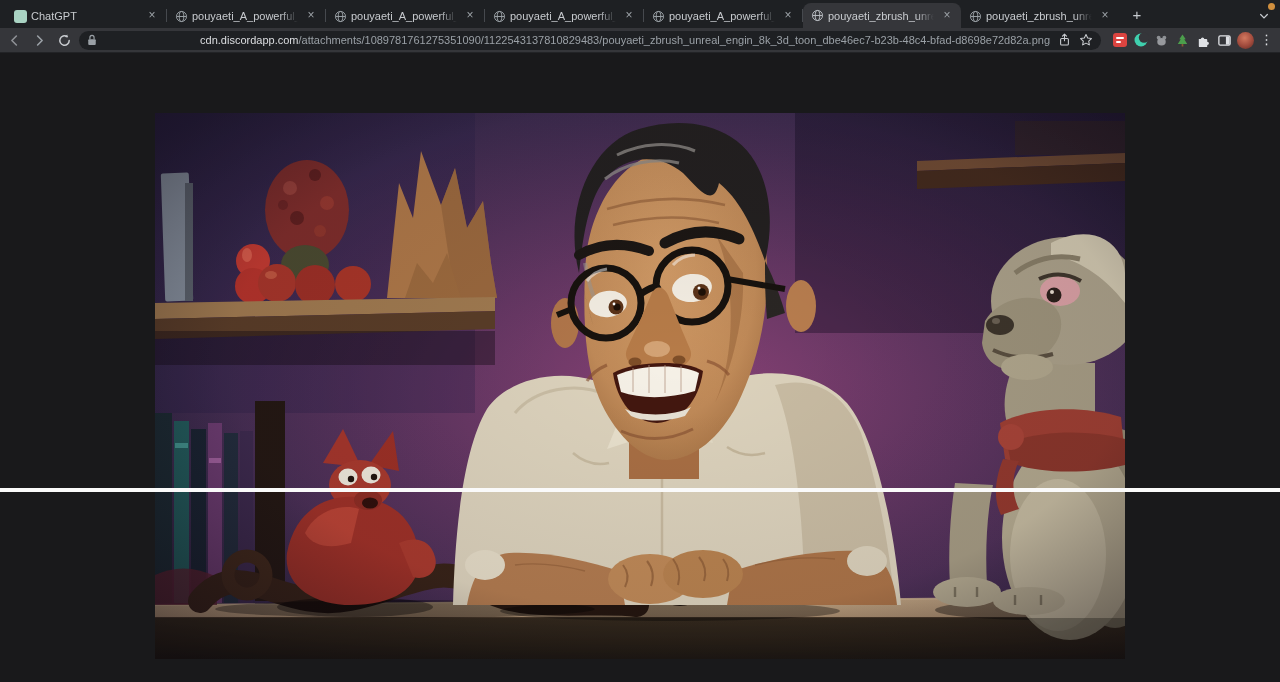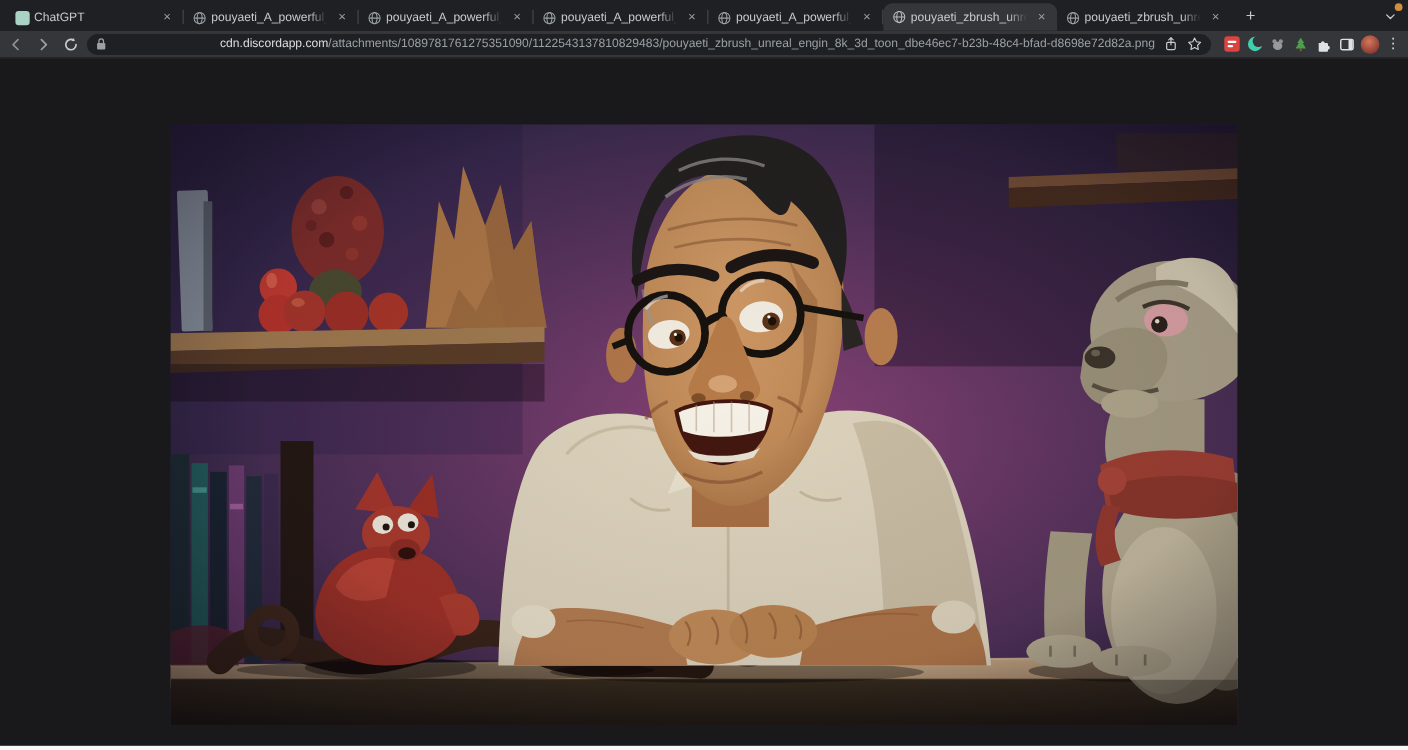--- a/index.html
+++ b/index.html
@@ -1,18 +1,18 @@
 <!DOCTYPE html>
 <html style="--c-tabstrip_bg: #1e2023; --c-tab_active_bg: #35363a; --c-toolbar_bg: #35363a; --c-omnibox_bg: #1e2023; --c-content_bg: #19191b; --c-tab_text: #c8cbcf; --c-url_host: #dcdee1; --c-url_path: #9aa0a6; --c-update_dot: #d08f3e; --c-ext_red: #dc4440; --c-ext_moon: #3fd0ae; --c-ext_tree: #4c9e4c; --c-wall_glow: #8a4276; --c-wall_mid: #5e3560; --c-wall_dark: #2c2240; --c-shelf_wood_top: #a07a50; --c-shelf_wood_front: #5a3d28; --c-desk_top: #ab8e6f; --c-desk_front: #3c2f22; --c-shirt: #ddd3bd; --c-skin: #c08a58; --c-hair: #232020; --c-toy_red: #a5342a; --c-toy_tan: #ad7748; --c-dog_body: #b2a88e; --c-scarf: #9e3f33; --c-teeth: #f6f1e7;"><head>
 <meta charset="utf-8">
 <style>
   * { margin:0; padding:0; box-sizing:border-box; }
   html,body { width:1280px; height:682px; overflow:hidden; background:#19191b;
     font-family:"Liberation Sans", sans-serif; -webkit-font-smoothing:antialiased; }
-  #window { position:relative; width:1280px; height:682px; }
+  #window { position:relative; width:1280px; height:492px; }
 
   
   .tabstrip { position:absolute; top:0; left:0; width:100%; height:28px;
     background:var(--c-tabstrip_bg); display:flex; align-items:flex-end; }
   .tab { position:relative; height:24px; width:158px; flex:0 0 auto; display:flex; align-items:center;
     padding:0 7px; color:var(--c-tab_text); font-size:11px; border-radius:8px 8px 0 0; cursor:default; }
   .tab.first { width:160px; margin-left:6px; }
   .tab.active { background:var(--c-tab_active_bg); height:25px; }
   .tab-label { flex:1; white-space:nowrap; overflow:hidden; margin:0 4px;
     -webkit-mask-image:linear-gradient(90deg,#000 82%,transparent 98%);

